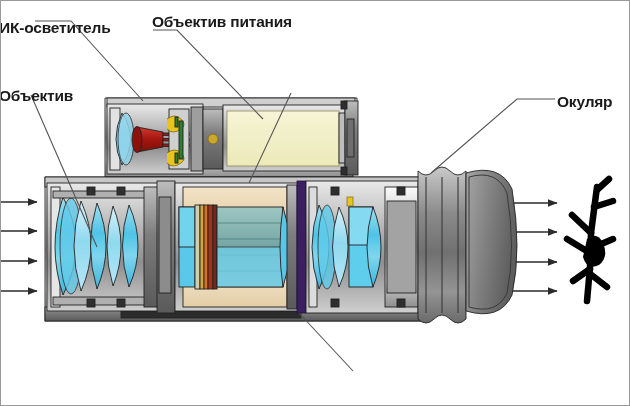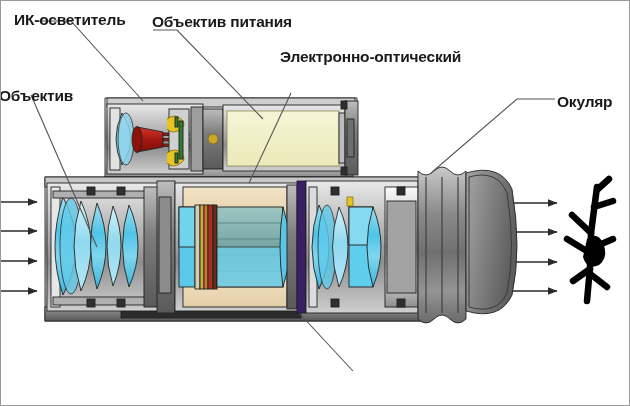--- a/index.html
+++ b/index.html
@@ -30,21 +30,21 @@
   .lbl {
     position: absolute;
     font-family: "Liberation Sans", "DejaVu Sans", sans-serif;
     font-weight: bold;
     font-size: 15.5px;
     line-height: 1.42;
     color: #1a1a1a;
     white-space: nowrap;
     letter-spacing: -0.2px;
   }
-  #lbl-ir      { left: -2px;  top: 8px; margin-left: 15px; }
+  #lbl-ir      { left: -2px;  top: 16px; }
   #lbl-batt    { left: 151px; top: 10px; }
   #lbl-eop     { left: 279px; top: 45px; white-space: normal; width: 250px; }
   #lbl-obj     { left: -2px;  top: 84px; }
   #lbl-ocular  { left: 556px; top: 90px; text-align: right; }
   #lbl-korpus  { left: 346px; top: 371px; }
 </style>
 </head>
 <body>
 
 <div id="stage">
@@ -313,21 +313,21 @@
 
       <path d="M352 370 L298 312"></path>
     </g>
   </svg>
 
   <div class="lbl" id="lbl-ir">ИК-осветитель</div>
 
   <div class="lbl" id="lbl-batt">Объектив питания</div>
 
   <div class="lbl" id="lbl-eop">
-    <span>Электронно-оптический</span><br>
+    <br>
   </div>
 
   <div class="lbl" id="lbl-obj">Объектив</div>
 
   <div class="lbl" id="lbl-ocular">Окуляр</div>
 
 
 </div>
 
 </body></html>

